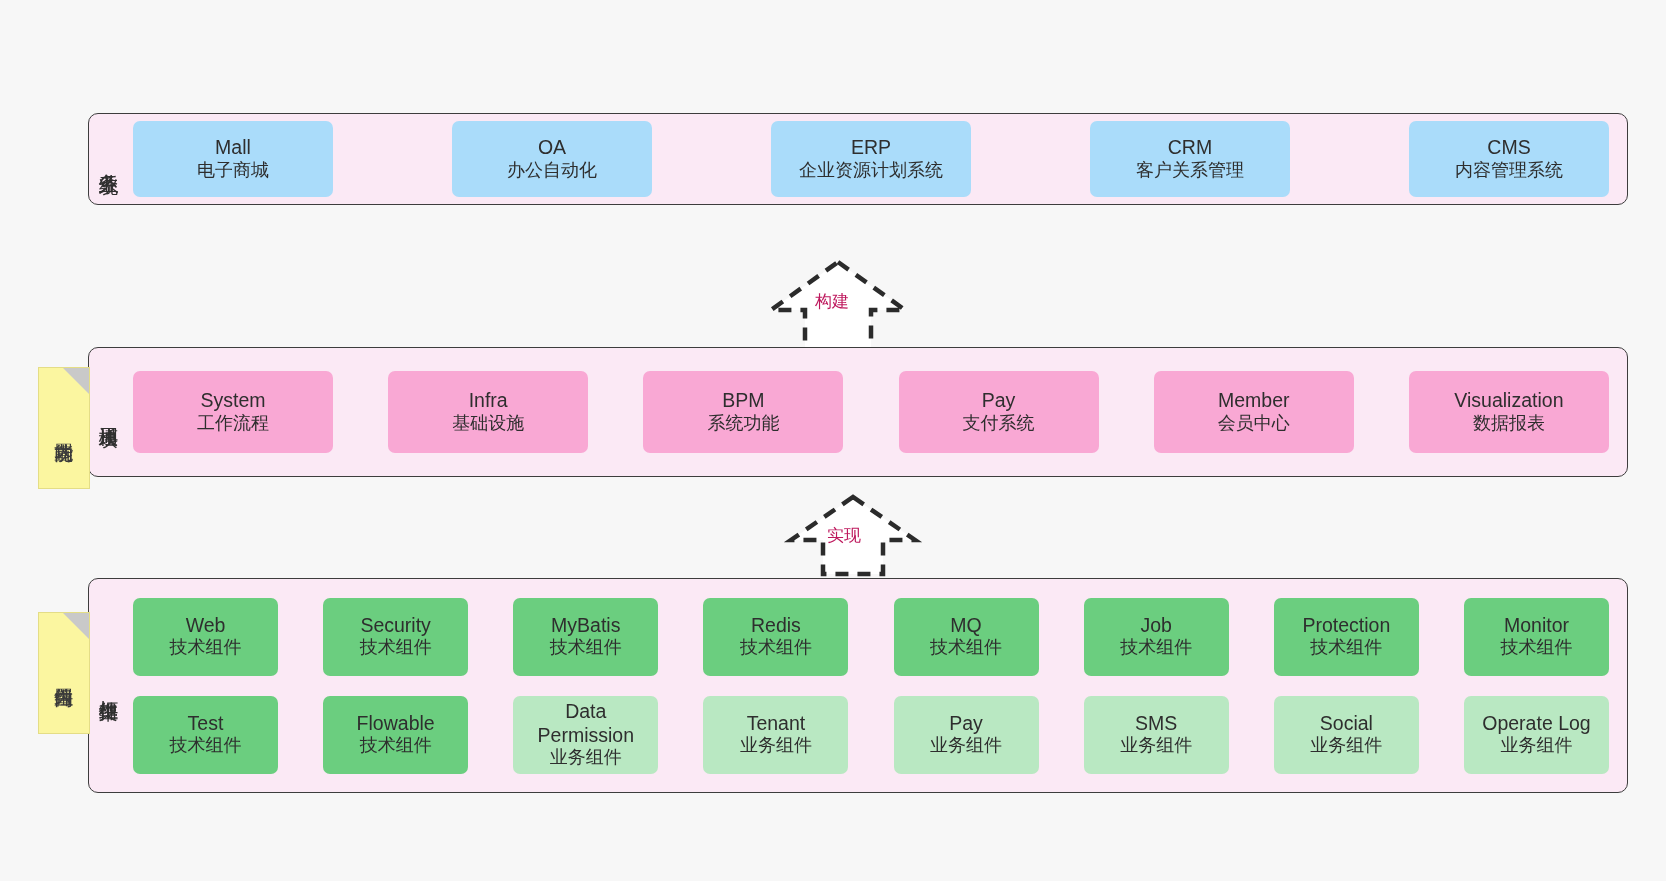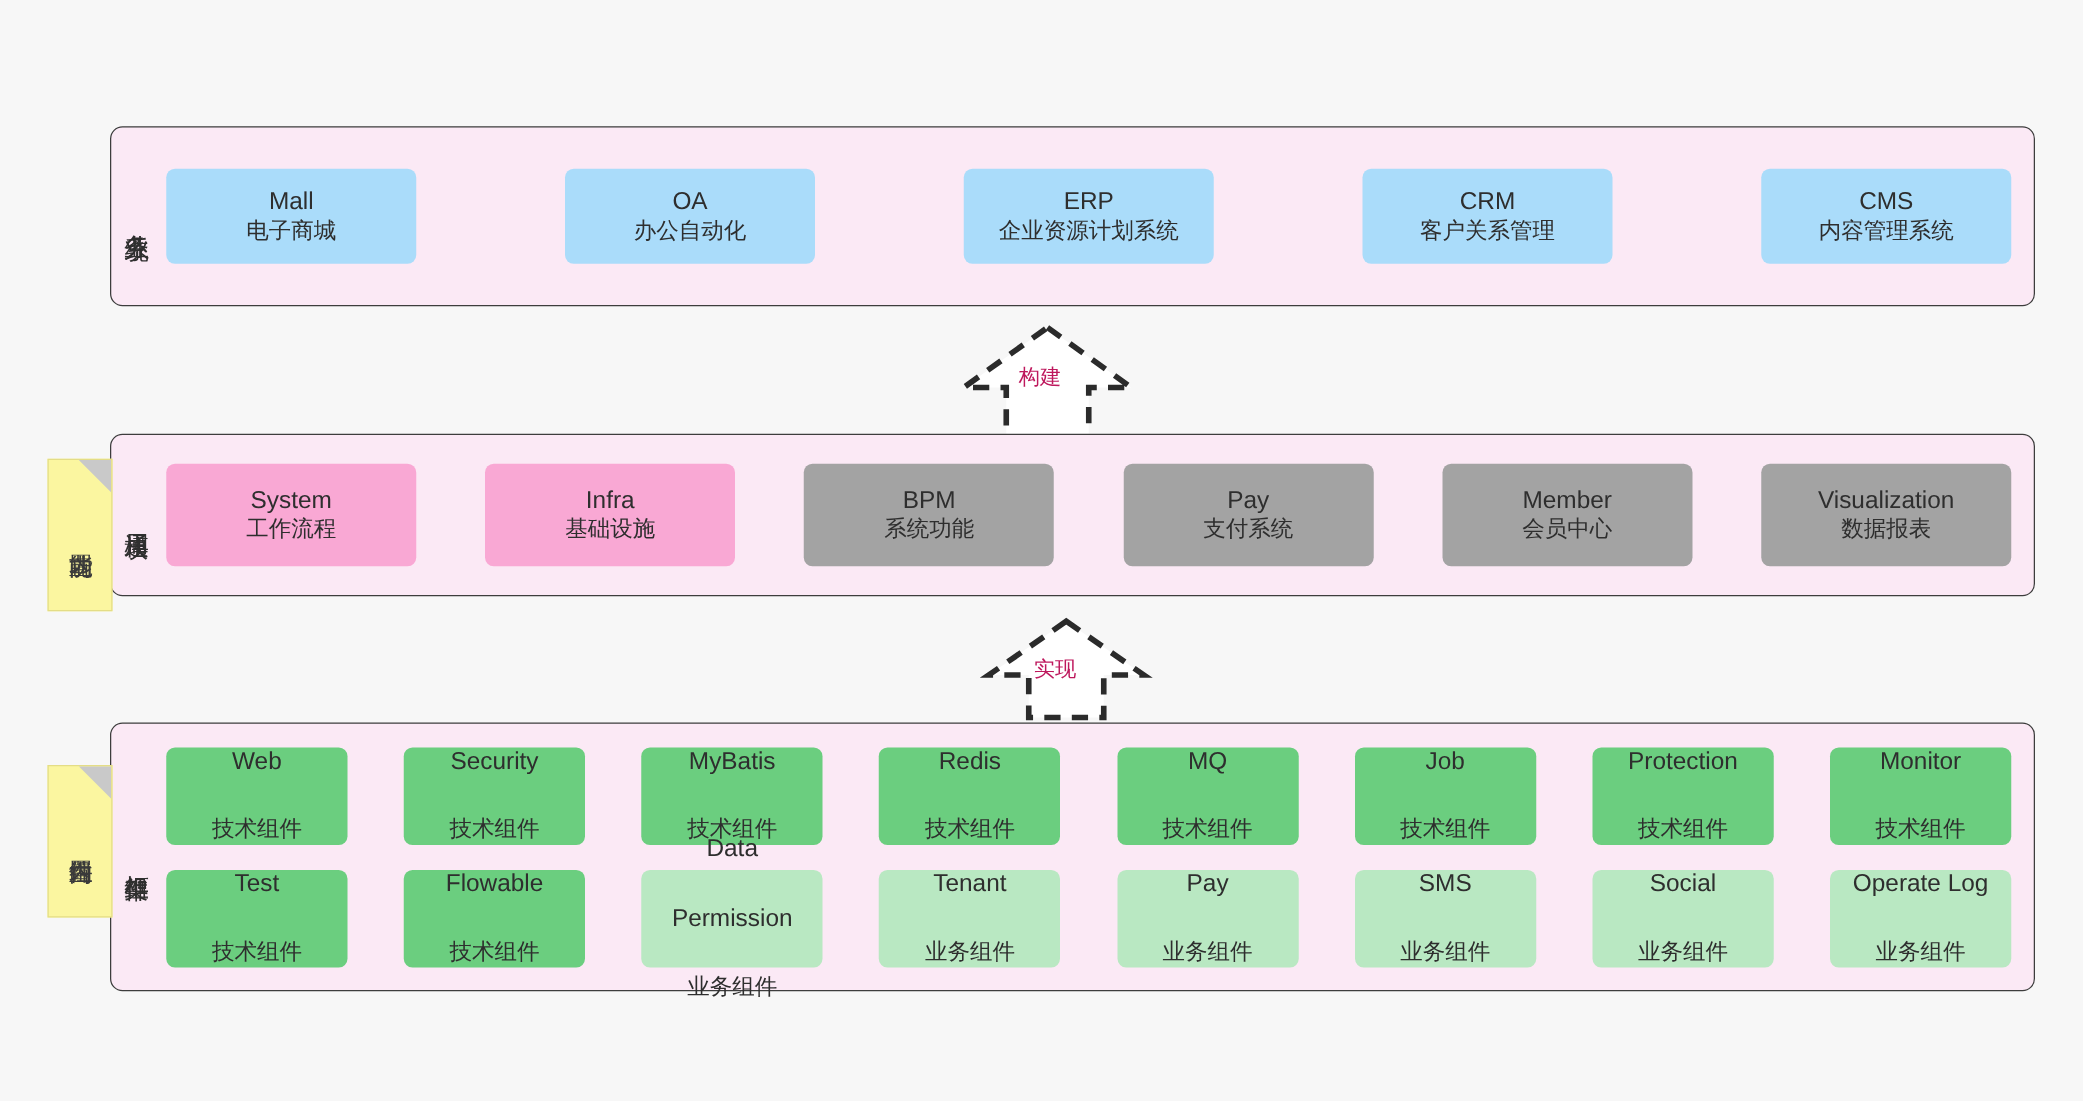--- a/index.html
+++ b/index.html
@@ -76,23 +76,23 @@
     line-height: 1.22;
     color: #2e2e2e;
     user-select: none;
   }
   .node .t1 { font-size: 19.5px; }
   .node .t2 { font-size: 18px; }
 
   .biz-row .node { height: 76px; width: 200px; background: #aadcfa; }
   .mod-row .node { height: 82px; width: 200px; }
   .mod-row .node.strong { background: #f9a8d4; }
-  .mod-row .node.soft   { background: #a3a3a3; }
-
-  .fw-row .node { height: 78px; width: 145px; gap: 32px; }
+  .mod-row .node.soft   { background: #f9a8d4; }
+
+  .fw-row .node { height: 78px; width: 145px; }
   .fw-row .node.tech { background: #6bce7f; }
   .fw-row .node.biz  { background: #b9e8c2; }
 
   
   .arrow {
     position: absolute;
     user-select: none;
   }
   .arrow-label {
     position: absolute;
@@ -133,21 +133,21 @@
   .note .note-text {
     position: relative;
     z-index: 2;
   }
 </style>
 </head>
 <body>
 
 <div id="canvas">
 
-  <div class="layer" id="layer-business" style="left:88px; top:101px; width:1540px; height:144px;">
+  <div class="layer" id="layer-business" style="left:88px; top:113px; width:1540px; height:92px;">
     <div class="layer-title">业务系统</div>
     <div class="layer-body">
       <div class="row biz-row">
 
         <div class="node">
           <span class="t1">Mall</span>
           <span class="t2">电子商城</span>
         </div>
         <div class="node">
           <span class="t1">OA</span>

